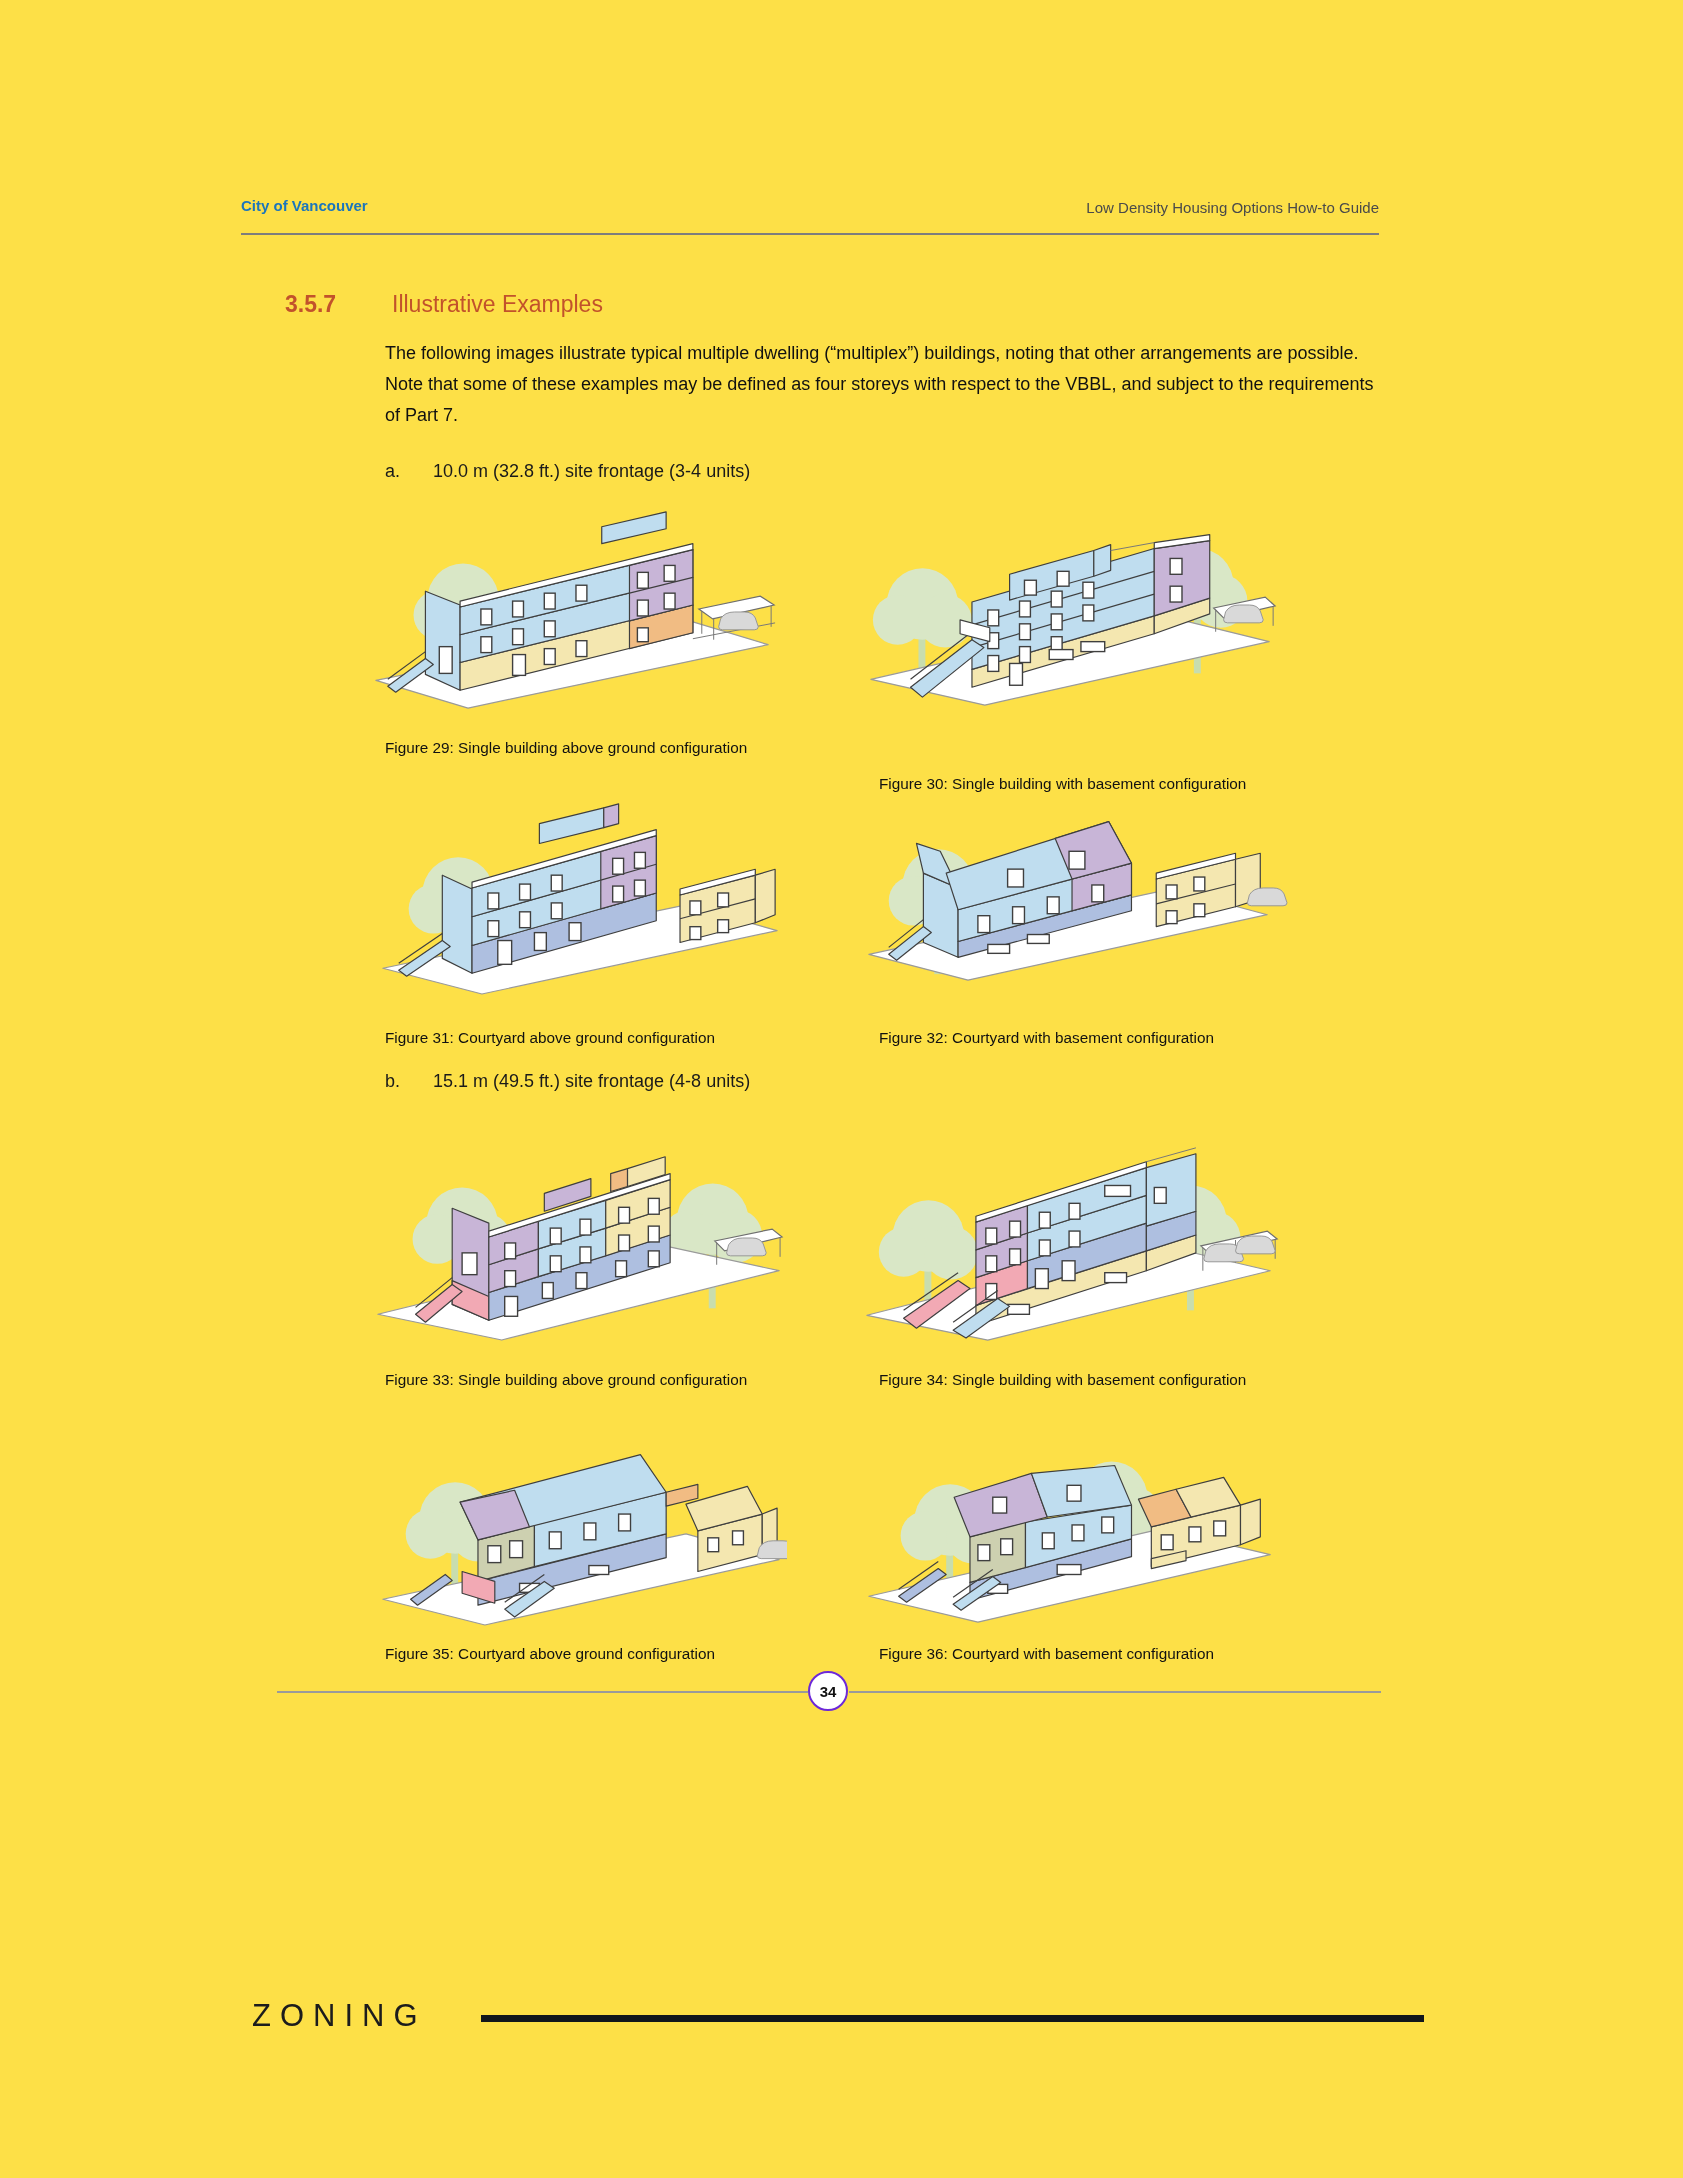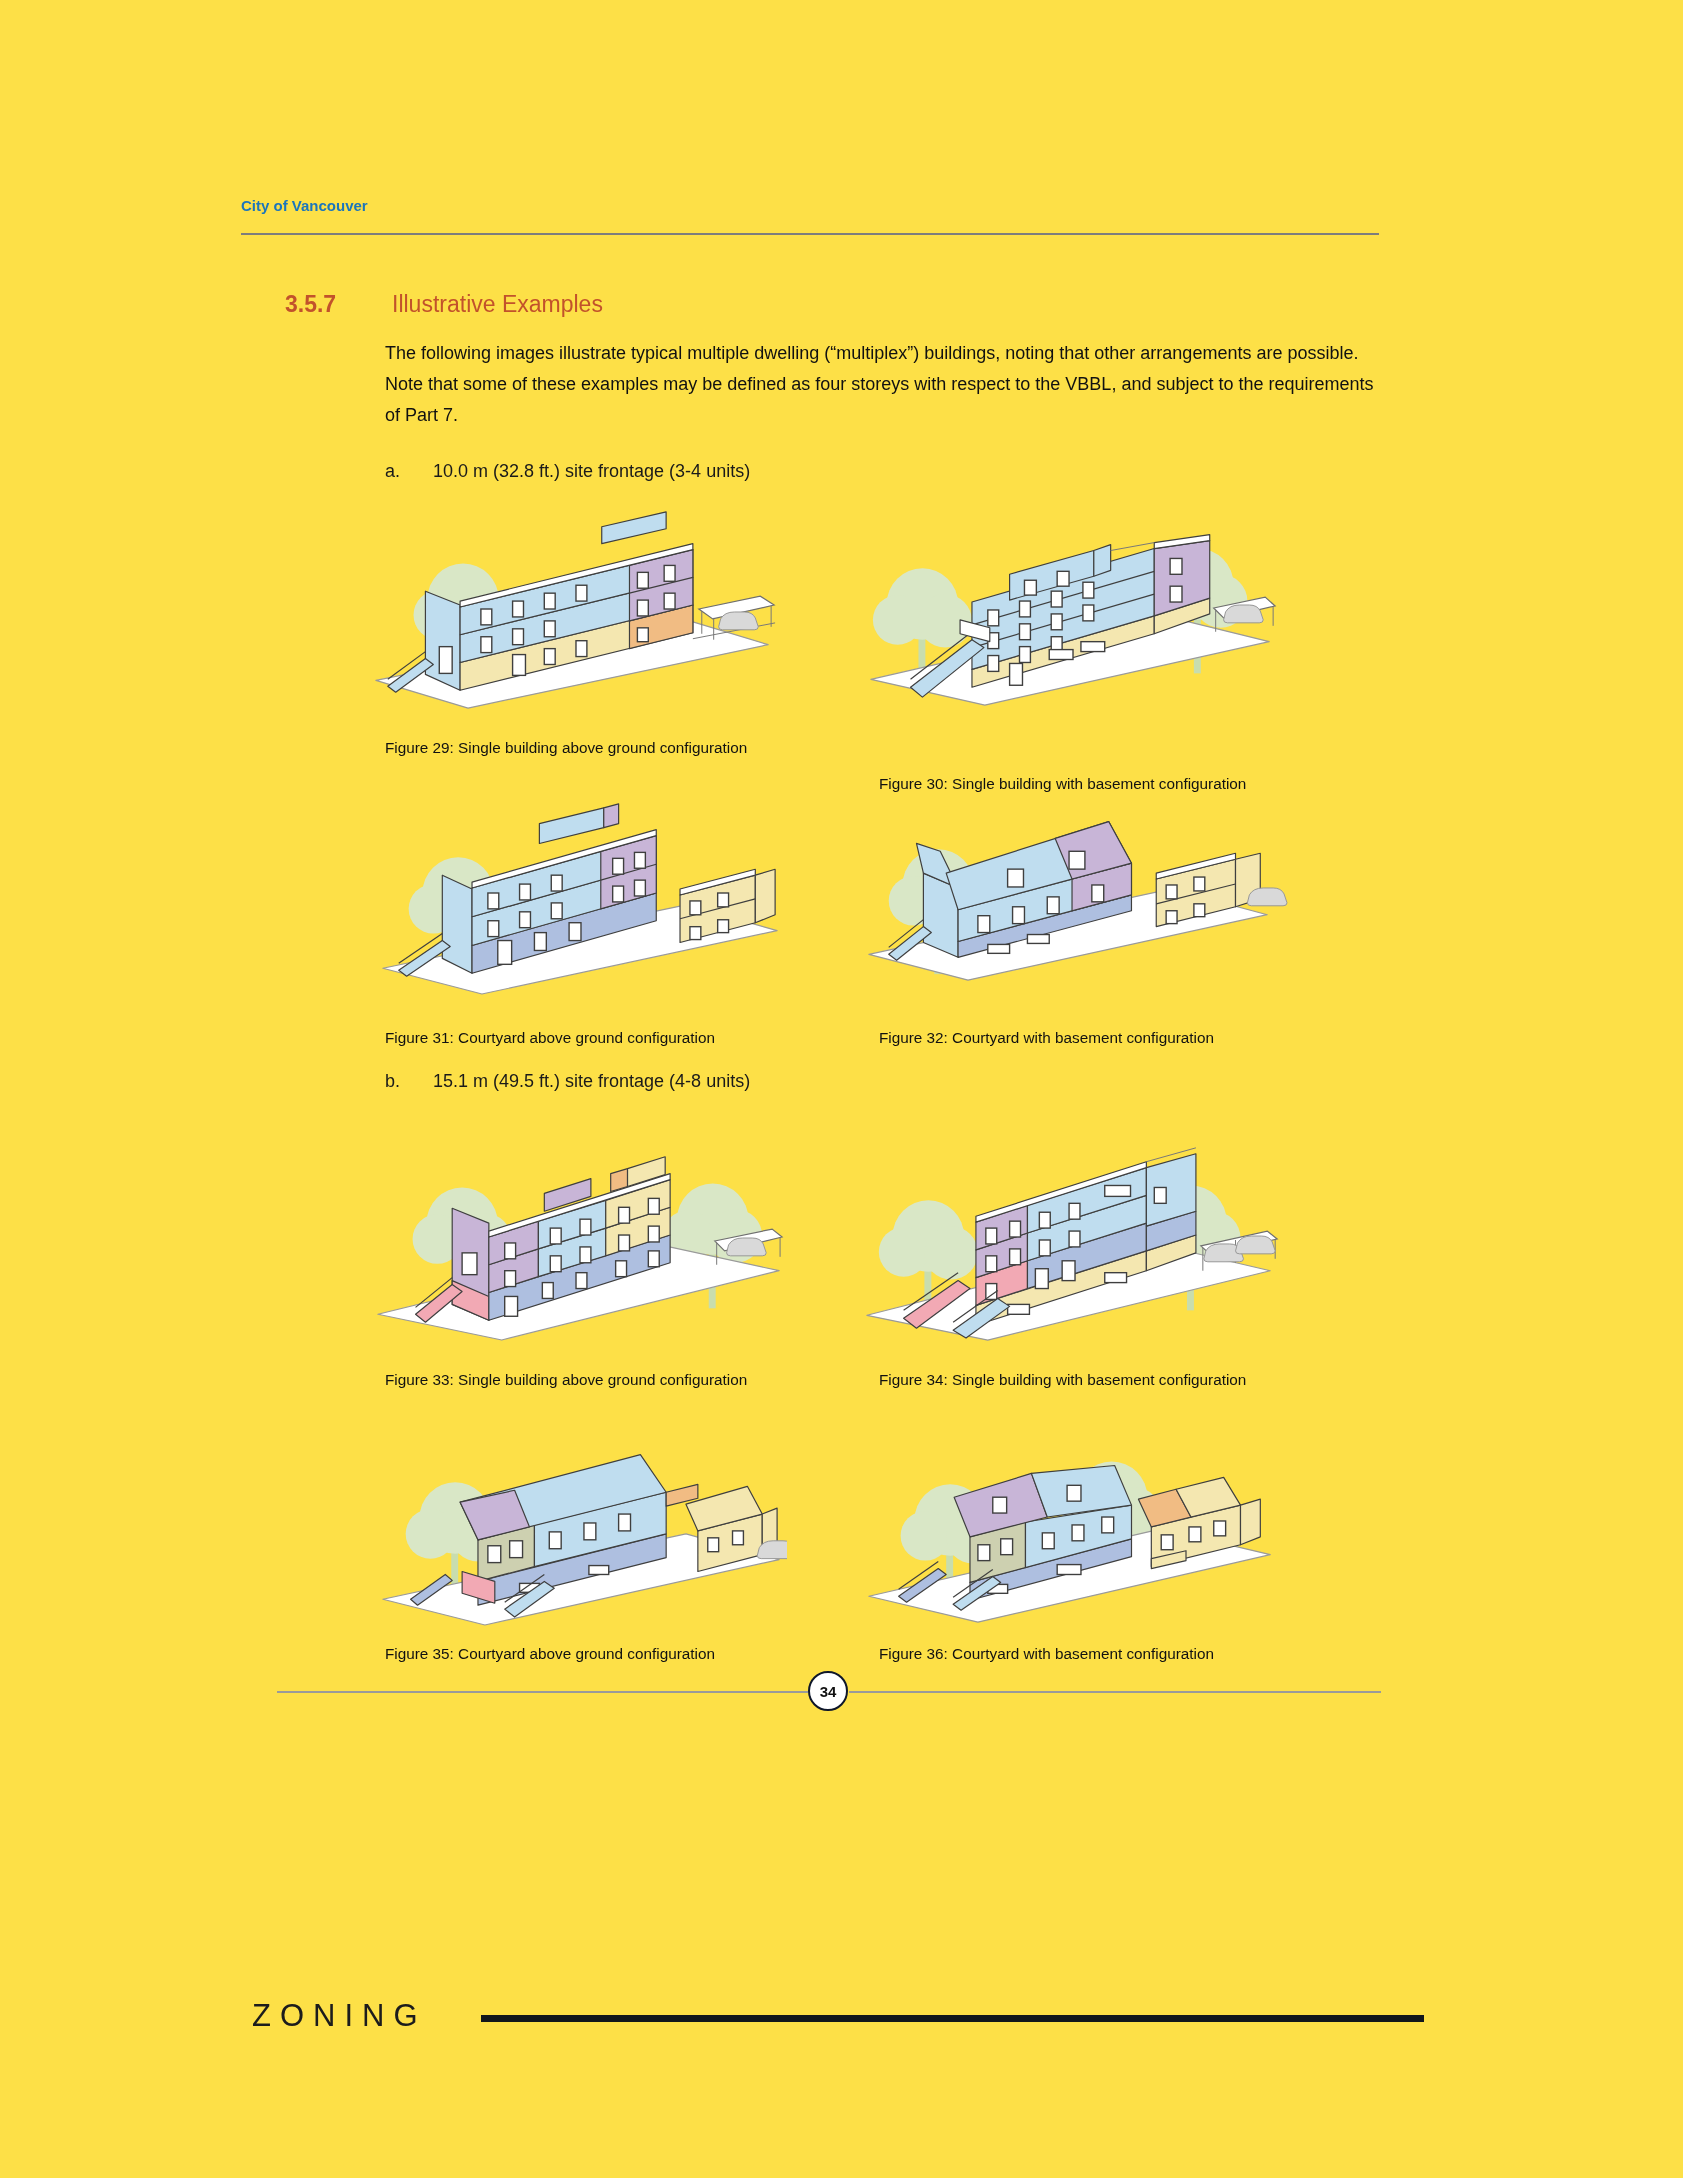--- a/index.html
+++ b/index.html
@@ -37,33 +37,34 @@
   .f-tree{fill:var(--tree);}   .f-trunk{fill:var(--trunk);}
   .win{fill:#ffffff;stroke:var(--line);stroke-width:1.4;}
   .gnd{fill:#ffffff;stroke:#9a9a9a;stroke-width:1.2;stroke-linejoin:round;}
   .carport{fill:#ffffff;stroke:#6f6f6f;stroke-width:1.2;}
   .car{fill:#d9d9d9;stroke:#979797;stroke-width:1;}
 
   
   .pg-rule-l{position:absolute;left:277px;top:1691px;width:531px;height:2px;background:#9a9a9a;}
   .pg-rule-r{position:absolute;left:849px;top:1691px;width:532px;height:2px;background:#9a9a9a;}
   .pg-circle{position:absolute;left:808px;top:1671px;width:40px;height:40px;border-radius:50%;
-             border:2px solid #0f172a;background:#fff;display:flex;align-items:center;justify-content:center;
+             border:2px solid #6d28d9;background:#fff;display:flex;align-items:center;justify-content:center;
              font-size:15px;font-weight:bold;color:#111;box-sizing:border-box;}
 
   
   .brand{position:absolute;left:252px;top:1998px;font-size:31px;letter-spacing:9px;color:#1c1c1c;}
   .brand-bar{position:absolute;left:481px;top:2015px;width:943px;height:7px;background:#11161b;}
 </style>
 </head>
 <body>
 
 <div class="page">
 
   <div class="hdr-left">City of Vancouver</div>
+  <div class="hdr-right">Low Density Housing Options How-to Guide</div>
   <div class="hdr-rule"></div>
 
   <div class="sec-num">3.5.7</div>
   <div class="sec-title">Illustrative Examples</div>
 
   <div class="intro">The following images illustrate typical multiple dwelling (“multiplex”) buildings, noting that other arrangements are possible. Note that some of these examples may be defined as four storeys with respect to the VBBL, and subject to the requirements of Part 7.</div>
 
   <div class="list-item item-a">
     <span class="lbl">a.</span>
     <span>10.0 m (32.8 ft.) site frontage (3-4 units)</span>

